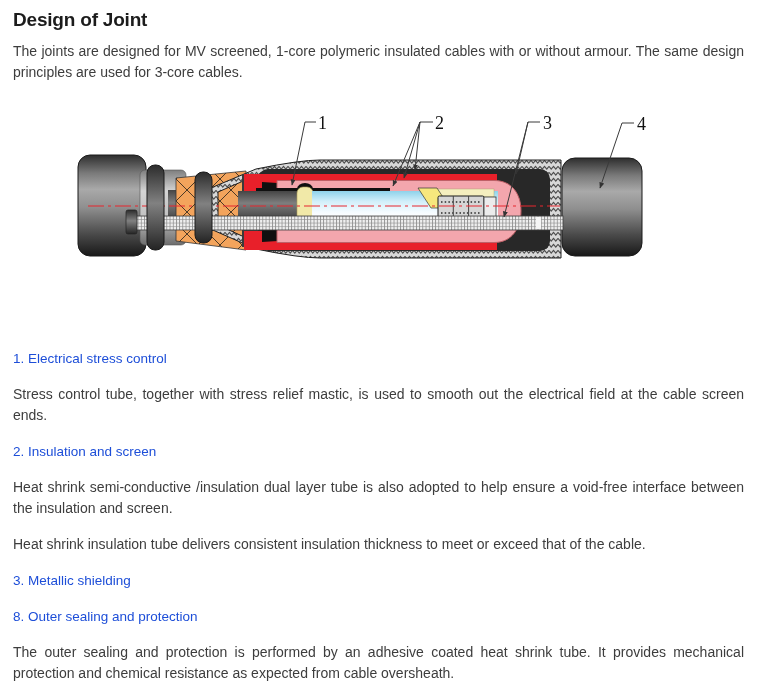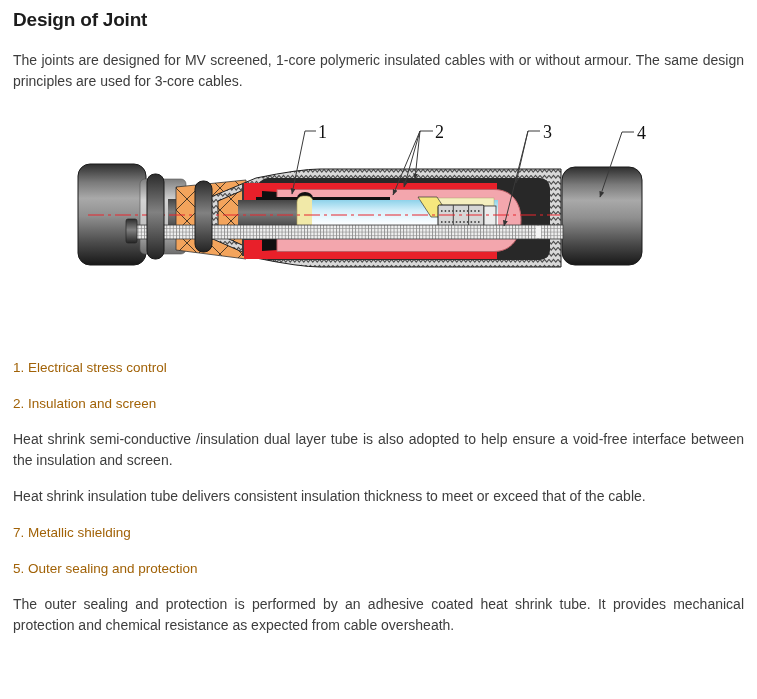--- a/index.html
+++ b/index.html
@@ -1,21 +1,21 @@
 <!DOCTYPE html>
 <html><head>
 <meta charset="utf-8">
 <style>
   html,body { margin:0; padding:0; background:#ffffff; }
   body { width:757px; font-family:"Liberation Sans", sans-serif; color:#3d3d3d; }
   .page { padding:6px 13px 18px 13px; box-sizing:border-box; width:757px; }
   .title { font-size:19px; line-height:24px; font-weight:bold; color:#1c1c1c;
-           margin:2px 0 18px 0; letter-spacing:-0.2px; }
+           margin:2px 0 9px 0; letter-spacing:-0.2px; }
   p.body { font-size:14px; line-height:21px; margin:0 0 15px 0; text-align:justify; }
-  .sec-heading { font-size:13.5px; line-height:21px; font-weight:normal; color:#a16207;
+  .sec-heading { font-size:13.5px; line-height:21px; font-weight:normal; color:#1d4ed8;
                  margin:0 0 15px 0; }
   .diagram-wrap { position:relative; height:196px; margin:10px 0 54px 0; }
   .diagram-wrap svg { position:absolute; left:-13px; top:0; }
   .callout-num { font-family:"Liberation Serif", serif; font-size:18px; fill:#111111; }
 </style>
 </head>
 <body>
 
 <div class="page">
 
@@ -145,30 +145,31 @@
 
       <text x="318" y="126" class="callout-num">1</text>
       <text x="435" y="126" class="callout-num">2</text>
       <text x="543" y="126" class="callout-num">3</text>
       <text x="637" y="127" class="callout-num">4</text>
     </svg>
   </div>
 
   <div>
     <h2 class="sec-heading">1. Electrical stress control</h2>
+    <p class="body">Stress control tube, together with stress relief mastic, is used to smooth out the electrical field at the cable screen ends.</p>
   </div>
 
   <div>
     <h2 class="sec-heading">2. Insulation and screen</h2>
     <p class="body">Heat shrink semi-conductive /insulation dual layer tube is also adopted to help ensure a void-free interface between the insulation and screen.</p>
     <p class="body">Heat shrink insulation tube delivers consistent insulation thickness to meet or exceed that of the cable.</p>
   </div>
 
   <div>
-    <h2 class="sec-heading">7. Metallic shielding</h2>
+    <h2 class="sec-heading">3. Metallic shielding</h2>
   </div>
 
   <div>
-    <h2 class="sec-heading">5. Outer sealing and protection</h2>
+    <h2 class="sec-heading">8. Outer sealing and protection</h2>
     <p class="body">The outer sealing and protection is performed by an adhesive coated heat shrink tube. It provides mechanical protection and chemical resistance as expected from cable oversheath.</p>
   </div>
 
 </div>
 
 </body></html>

